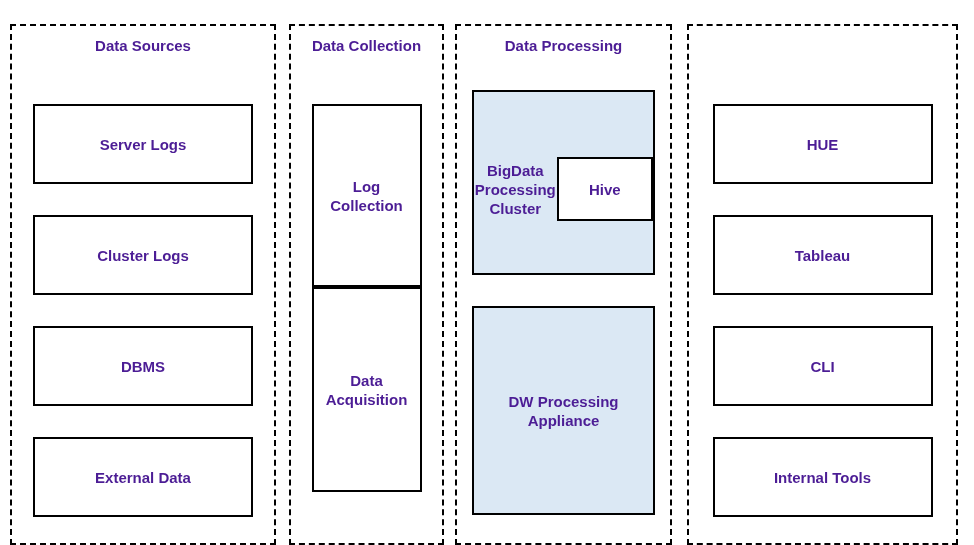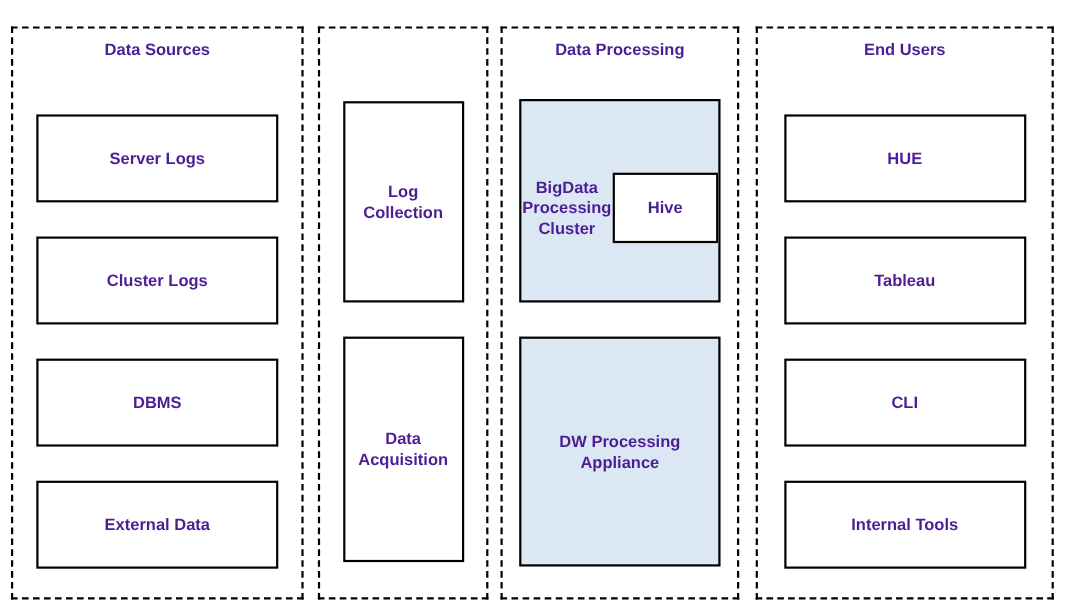--- a/index.html
+++ b/index.html
@@ -59,21 +59,21 @@
   .panel-sources    { left: 10px;  width: 266px; }
   .panel-collection { left: 289px; width: 155px; }
   .panel-processing { left: 455px; width: 217px; }
   .panel-users      { left: 687px; width: 271px; }
 
   .panel-sources .boxes,
   .panel-users .boxes { top: 78px; gap: 31px; justify-content: center; }
   .panel-sources .box,
   .panel-users .box { width: 220px; height: 80px; }
 
-  .panel-collection .boxes { top: 66px; gap: 31px; }
+  .panel-collection .boxes { top: 78px; }
   .panel-collection .box { width: 110px; }
   .box-log-collection { height: 183px; }
   .box-data-acquisition { height: 205px; }
   .panel-collection .box-label { width: 86px; }
 
   .panel-processing .boxes { top: 64px; gap: 31px; }
   .panel-processing .box { width: 183px; }
   .box-bigdata {
     height: 185px;
     flex-direction: row;
@@ -102,20 +102,21 @@
       <div class="box">
         <span class="box-label">DBMS</span>
       </div>
       <div class="box">
         <span class="box-label">External Data</span>
       </div>
     </div>
   </section>
 
   <section class="panel panel-collection">
+    <h2 class="panel-title">Data Collection</h2>
     <div class="boxes">
       <div class="box box-log-collection">
         <span class="box-label">Log Collection</span>
       </div>
       <div class="box box-data-acquisition">
         <span class="box-label">Data Acquisition</span>
       </div>
     </div>
   </section>
 
@@ -128,21 +129,20 @@
           <span class="box-label">Hive</span>
         </div>
       </div>
       <div class="box highlight box-dw">
         <span class="box-label">DW Processing Appliance</span>
       </div>
     </div>
   </section>
 
   <section class="panel panel-users">
-    <h2 class="panel-title">End Users</h2>
     <div class="boxes">
       <div class="box">
         <span class="box-label">HUE</span>
       </div>
       <div class="box">
         <span class="box-label">Tableau</span>
       </div>
       <div class="box">
         <span class="box-label">CLI</span>
       </div>

